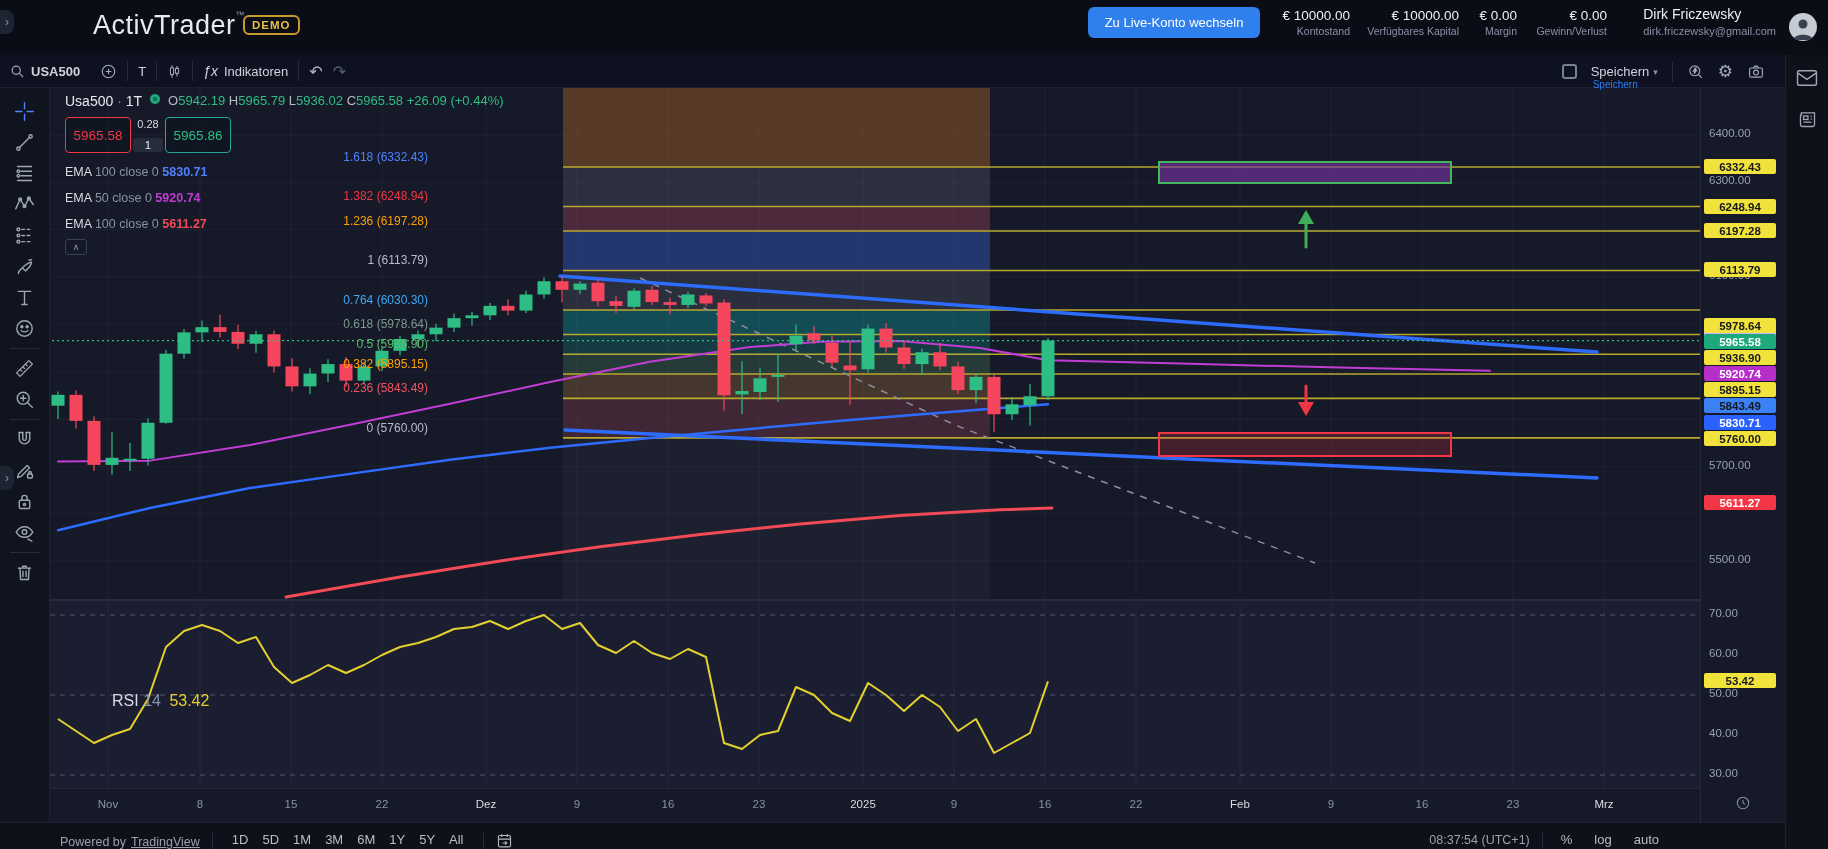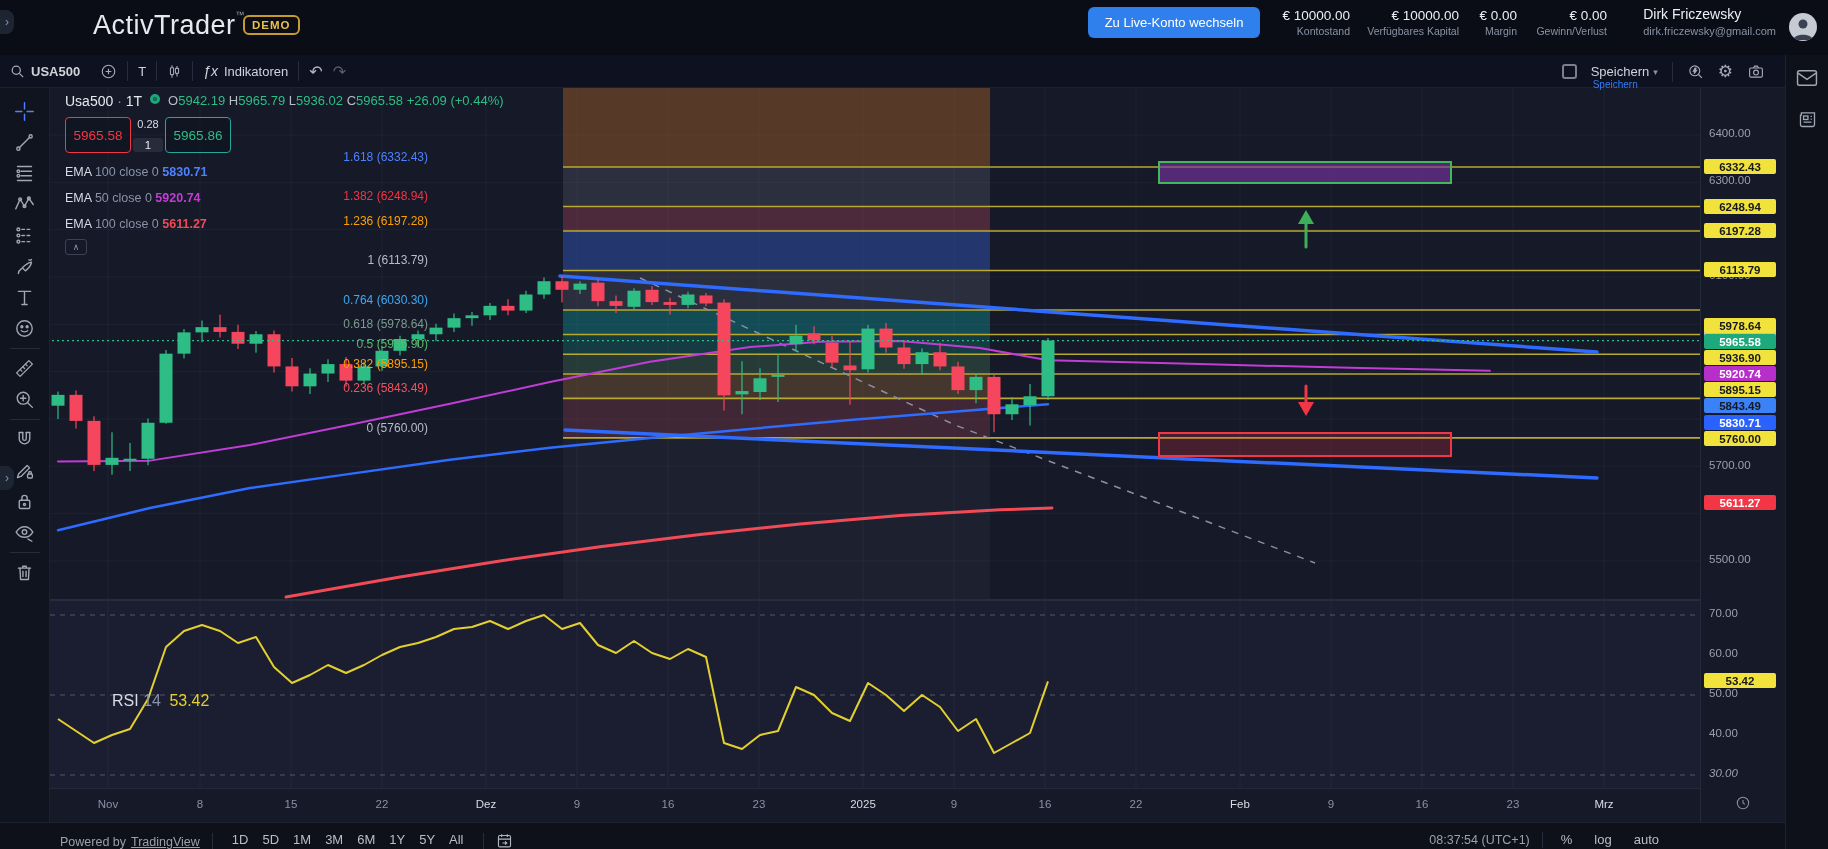--- a/index.html
+++ b/index.html
@@ -565,21 +565,21 @@
       <div class="ax-badge" style="top: 278px; background: rgb(182, 47, 201); color: rgb(255, 255, 255);">5920.74</div>
       <div class="ax-badge" style="top: 294px; background: rgb(242, 227, 60); color: rgb(21, 24, 31);">5895.15</div>
       <div class="ax-badge" style="top: 310px; background: #3b82f6; color: rgb(21, 24, 31);">5843.49</div>
       <div class="ax-badge" style="top: 327px; background: rgb(41, 98, 255); color: rgb(255, 255, 255);">5830.71</div>
       <div class="ax-badge" style="top: 343px; background: rgb(242, 227, 60); color: rgb(21, 24, 31);">5760.00</div>
       <div class="ax-badge" style="top: 407px; background: rgb(242, 54, 69); color: rgb(255, 255, 255);">5611.27</div>
       <div class="ax-plain" style="top: 519px;">70.00</div>
       <div class="ax-plain" style="top: 559px;">60.00</div>
       <div class="ax-plain" style="top: 599px;">50.00</div>
       <div class="ax-plain" style="top: 639px;">40.00</div>
-      <div class="ax-plain" style="top: 679px; font-style: italic;">30.00</div>
+      <div class="ax-plain" style="top: 679px;">30.00</div>
       <div class="ax-badge" style="top: 585px; background: rgb(242, 227, 60); color: rgb(21, 24, 31);">53.42</div>
     </div>
   <div id="axis-clock">
     <svg class="ic" width="16" height="16" viewBox="0 0 24 24" fill="none" stroke="currentColor" stroke-width="1.6">
         <circle cx="12" cy="12" r="8.5"></circle>
         <path d="M12 7.5V12l3 2"></path>
       </svg>
   </div>
 
   <div id="time-axis">

